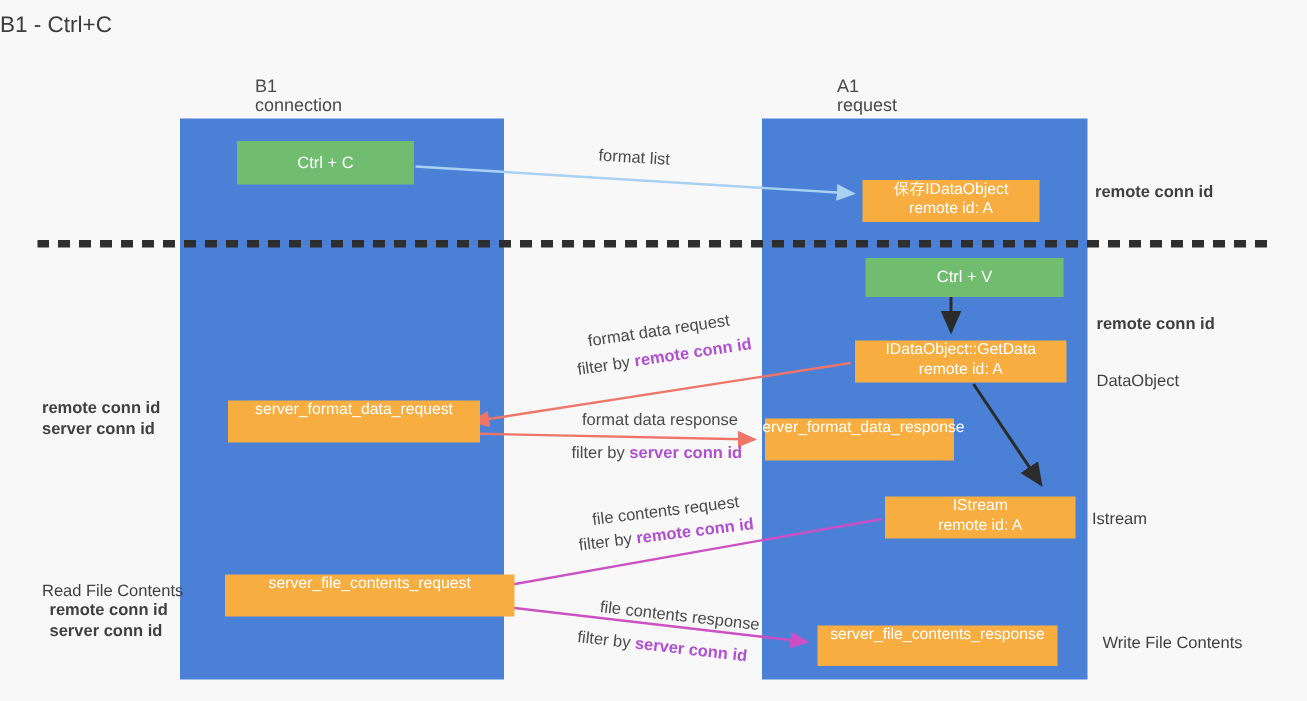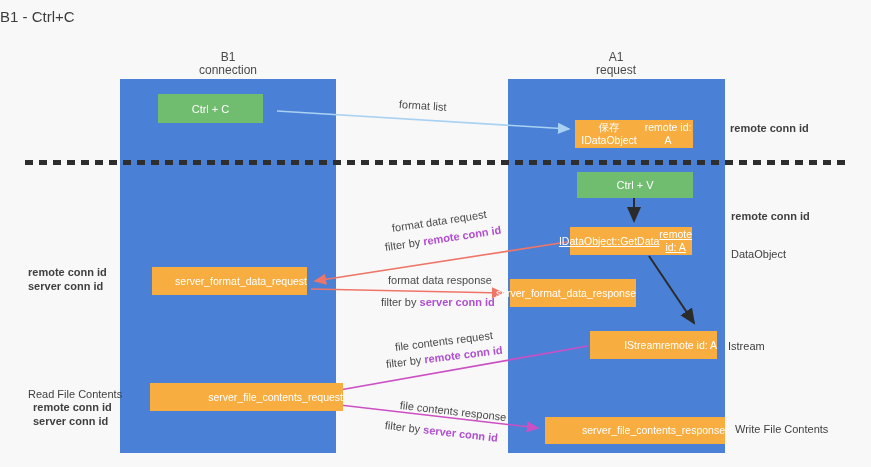--- a/index.html
+++ b/index.html
@@ -8,32 +8,32 @@
     background:#f8f8f8;
     font-family:"Liberation Sans","DejaVu Sans",sans-serif;
     color:#3d3d3d;
   }
   .abs{position:absolute;}
   .title{
     left:0;right:0;top:8px;
     font-size:15px;line-height:18px;color:#3c3c3c;
   }
   .col-head{
-    text-align:center;font-size:12px;line-height:13px;color:#4a4a4a;
+    font-size:12px;line-height:13px;color:#4a4a4a;
   }
   .column{
     background:#4a80d6;
   }
   .greenbox{
     background:#70bd70;color:#ffffff;font-size:11px;
     display:flex;align-items:center;justify-content:center;
   }
   .orangebox{
     background:#f8ad41;color:#ffffff;font-size:10.5px;line-height:13px;
-    display:flex;flex-direction:row;align-items:center;justify-content:flex-end;
+    display:flex;flex-direction:column;align-items:center;justify-content:flex-start;
     text-align:center;
   }
   .dashline{
     top:160px;left:25px;width:820px;height:5px;
     background:repeating-linear-gradient(90deg,#2e2e2e 0 8px,transparent 8px 14px);
   }
   .arrowlabel{font-size:11px;color:#4a4a4a;white-space:nowrap;transform-origin:left center;}
   .purple{color:#b04fcf;font-weight:bold;}
   .green-lbl{color:#58b55c;font-weight:bold;}
   .side-lbl{font-size:11px;color:#3f3f3f;white-space:nowrap;}
@@ -77,56 +77,56 @@
   </defs>
   <line x1="277" y1="111" x2="569" y2="129" stroke="#a9d1f2" stroke-width="1.6" marker-end="url(#m-blue)"></line>
   <line x1="634" y1="198" x2="634" y2="221" stroke="#2b2b2b" stroke-width="2" marker-end="url(#m-black)"></line>
   <line x1="567" y1="242" x2="315" y2="281" stroke="#ee7567" stroke-width="1.6" marker-end="url(#m-salmon)"></line>
   <line x1="311" y1="289" x2="503" y2="293" stroke="#ee7567" stroke-width="1.6" marker-end="url(#m-salmon)"></line>
   <line x1="649" y1="256" x2="694" y2="323" stroke="#2b2b2b" stroke-width="2" marker-end="url(#m-black)"></line>
   <line x1="588" y1="346" x2="317" y2="394" stroke="#cc4fc4" stroke-width="1.6" marker-end="url(#m-magenta)"></line>
   <line x1="314" y1="402" x2="538" y2="428" stroke="#cc4fc4" stroke-width="1.6" marker-end="url(#m-magenta)"></line>
 </svg>
 
-<div class="abs greenbox" style="left:158px;top:94px;width:105px;height:29px;">
+<div class="abs greenbox" style="left:158px;top:94px;width:118px;height:29px;">
   <span>Ctrl + C</span>
 </div>
 
 <div class="abs orangebox" style="left:575px;top:120px;width:118px;height:28px;">
   <div>保存IDataObject</div>
   <div>remote id: A</div>
 </div>
 
-<div class="abs greenbox" style="left:577px;top:172px;width:116px;height:26px;">
+<div class="abs greenbox" style="left:577px;top:172px;width:132px;height:26px;">
   <span>Ctrl + V</span>
 </div>
 
-<div class="abs orangebox" style="left:570px;top:227px;width:122px;height:28px;text-decoration:underline;">
+<div class="abs orangebox" style="left:570px;top:227px;width:141px;height:28px;">
   <div>IDataObject::GetData</div>
   <div>remote id: A</div>
 </div>
 
-<div class="abs orangebox" style="left:152px;top:267px;width:155px;height:28px;">
+<div class="abs orangebox" style="left:152px;top:267px;width:168px;height:28px;">
   <span>server_format_data_request</span>
 </div>
 
 <div class="abs orangebox" style="left:510px;top:279px;width:126px;height:28px;">
   <span>server_format_data_response</span>
 </div>
 
 <div class="abs orangebox" style="left:590px;top:331px;width:127px;height:28px;">
   <div>IStream</div>
   <div>remote id: A</div>
 </div>
 
 <div class="abs orangebox" style="left:150px;top:383px;width:193px;height:28px;">
   <span>server_file_contents_request</span>
 </div>
 
-<div class="abs orangebox" style="left:545px;top:417px;width:180px;height:27px;">
+<div class="abs orangebox" style="left:545px;top:417px;width:160px;height:27px;">
   <span>server_file_contents_response</span>
 </div>
 
 <div class="abs arrowlabel" style="left:399px;top:98px;transform:rotate(3.5deg);">format list</div>
 
 <div class="abs arrowlabel" style="left:392px;top:222px;transform:rotate(-8.5deg);">format data request</div>
 <div class="abs arrowlabel" style="left:385px;top:241px;transform:rotate(-8.5deg);">
   <span>filter by</span>
   <span class="purple">remote conn id</span>
 </div>

